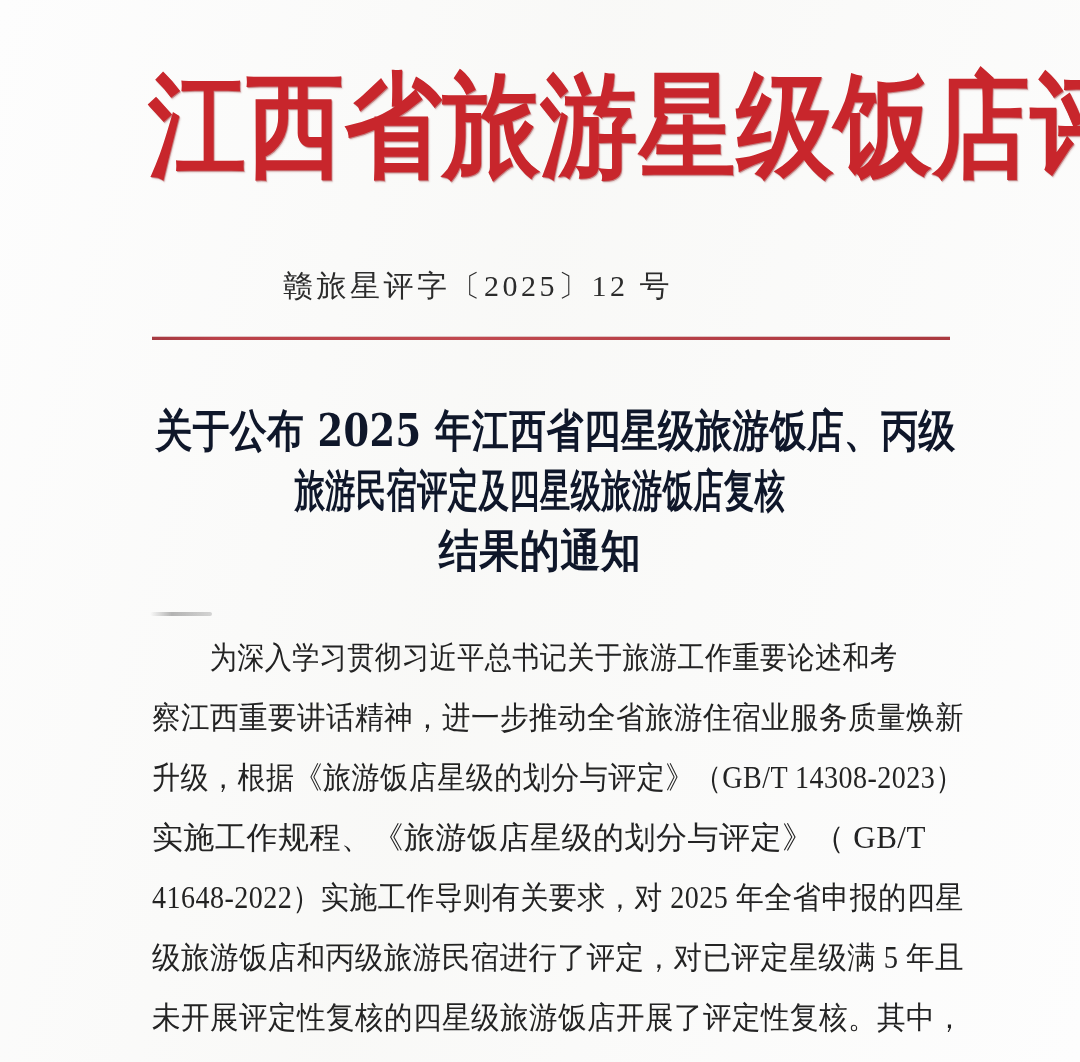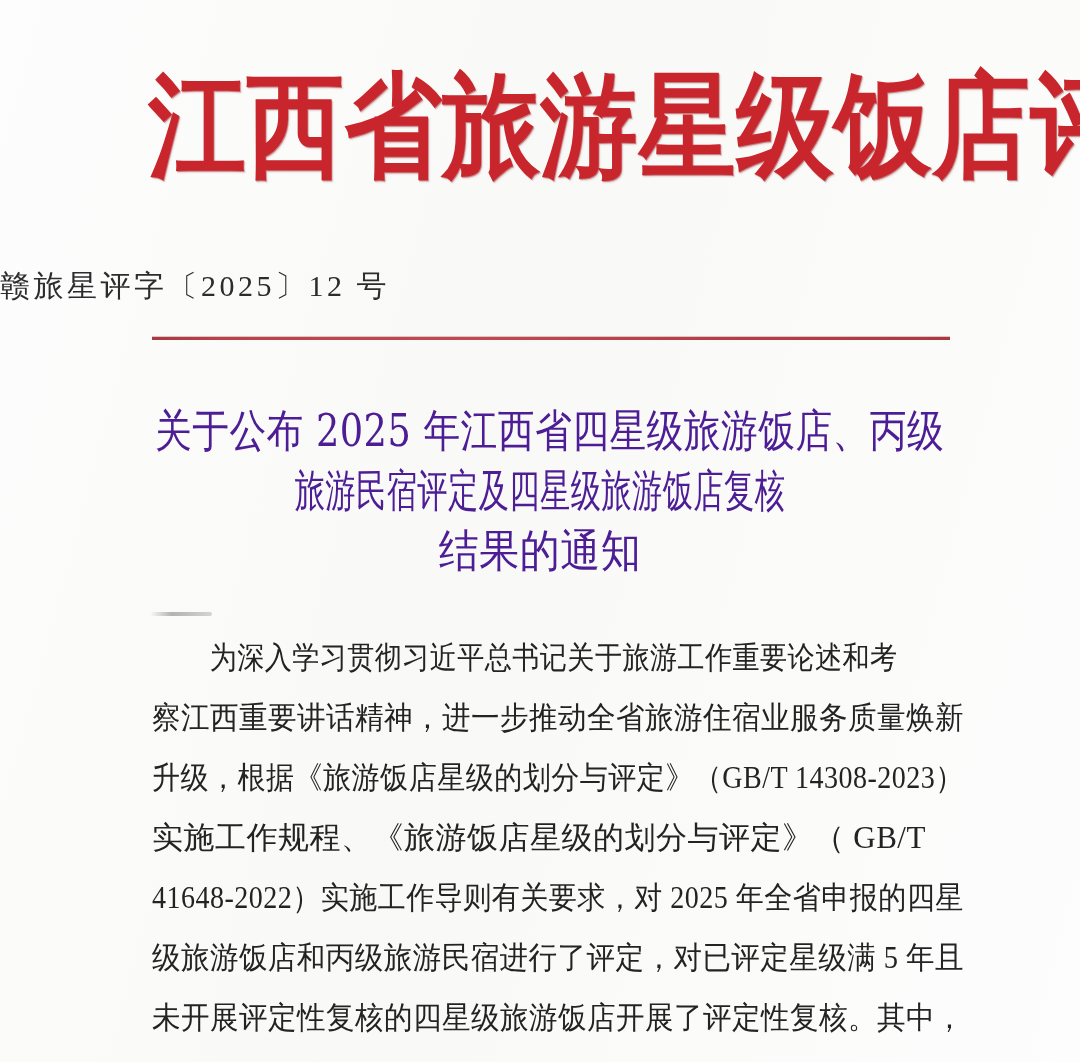--- a/index.html
+++ b/index.html
@@ -55,20 +55,21 @@
     transform: scaleY(1.16) scaleX(0.99);
     transform-origin: center center;
   }
 
   
   .doc-number {
     position: absolute;
     left: 0;
     top: 266px;
     width: 956px;
+    text-align: center;
     color: #2c2c2c;
     font-family: "Liberation Serif", "DejaVu Serif", serif;
     font-size: 30px;
     letter-spacing: 3.5px;
     white-space: nowrap;
   }
 
   
   .red-rule {
     position: absolute;
@@ -89,23 +90,23 @@
     background: rgba(190, 120, 125, 0.45);
   }
 
   
   .doc-title {
     position: absolute;
     left: 120px;
     top: 398px;
     width: 840px;
     text-align: center;
-    color: #4c1d95;
+    color: #0f172a;
     font-family: "DejaVu Serif", "Liberation Serif", serif;
-    font-weight: 400;
+    font-weight: 700;
     font-size: 40px;
     line-height: 58px;
     letter-spacing: 0.5px;
   }
   .doc-title .tline {
     display: block;
     white-space: nowrap;
     transform: scaleY(1.12);
     transform-origin: center top;
   }

